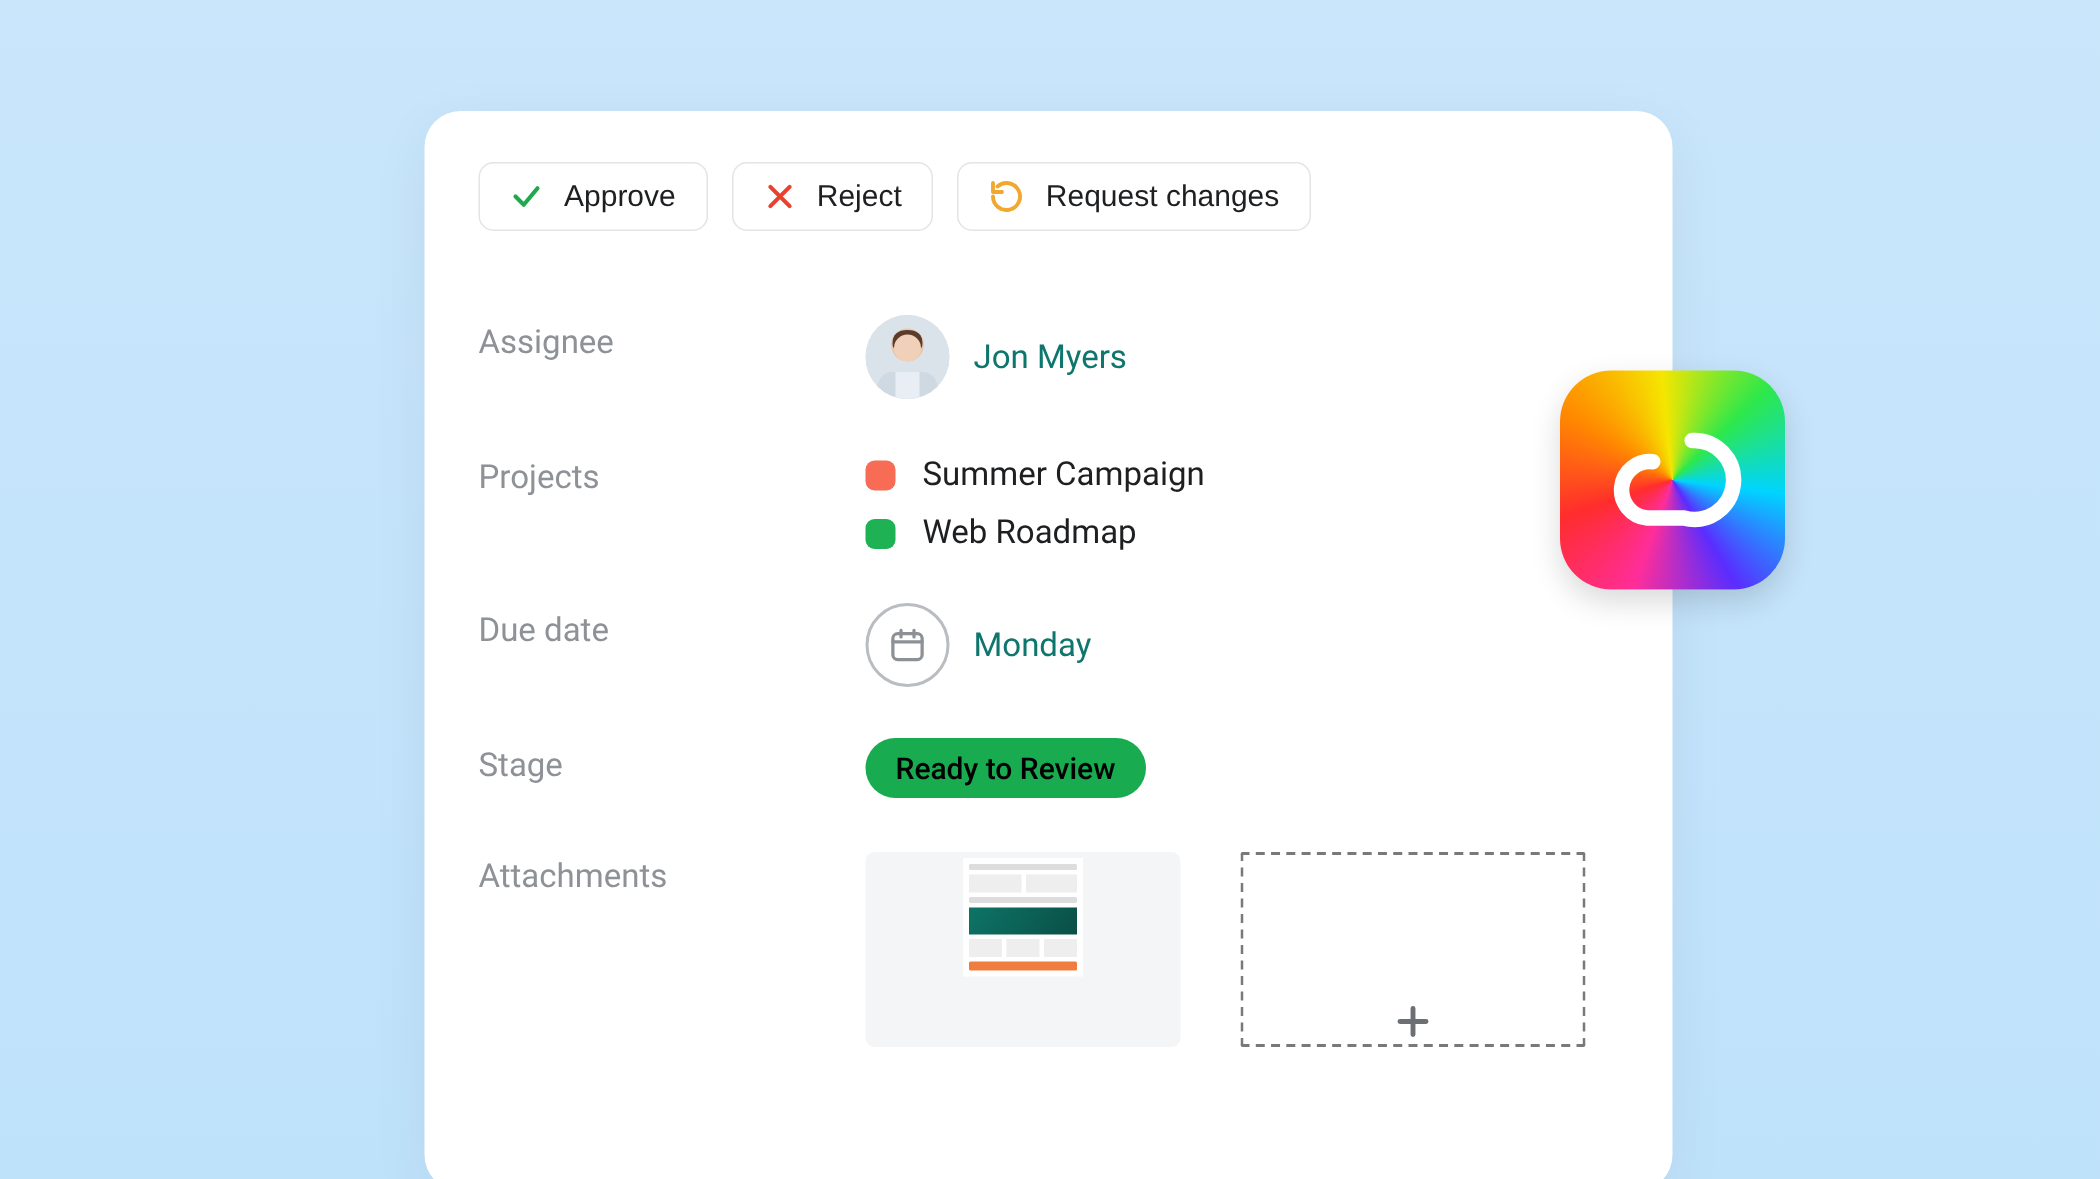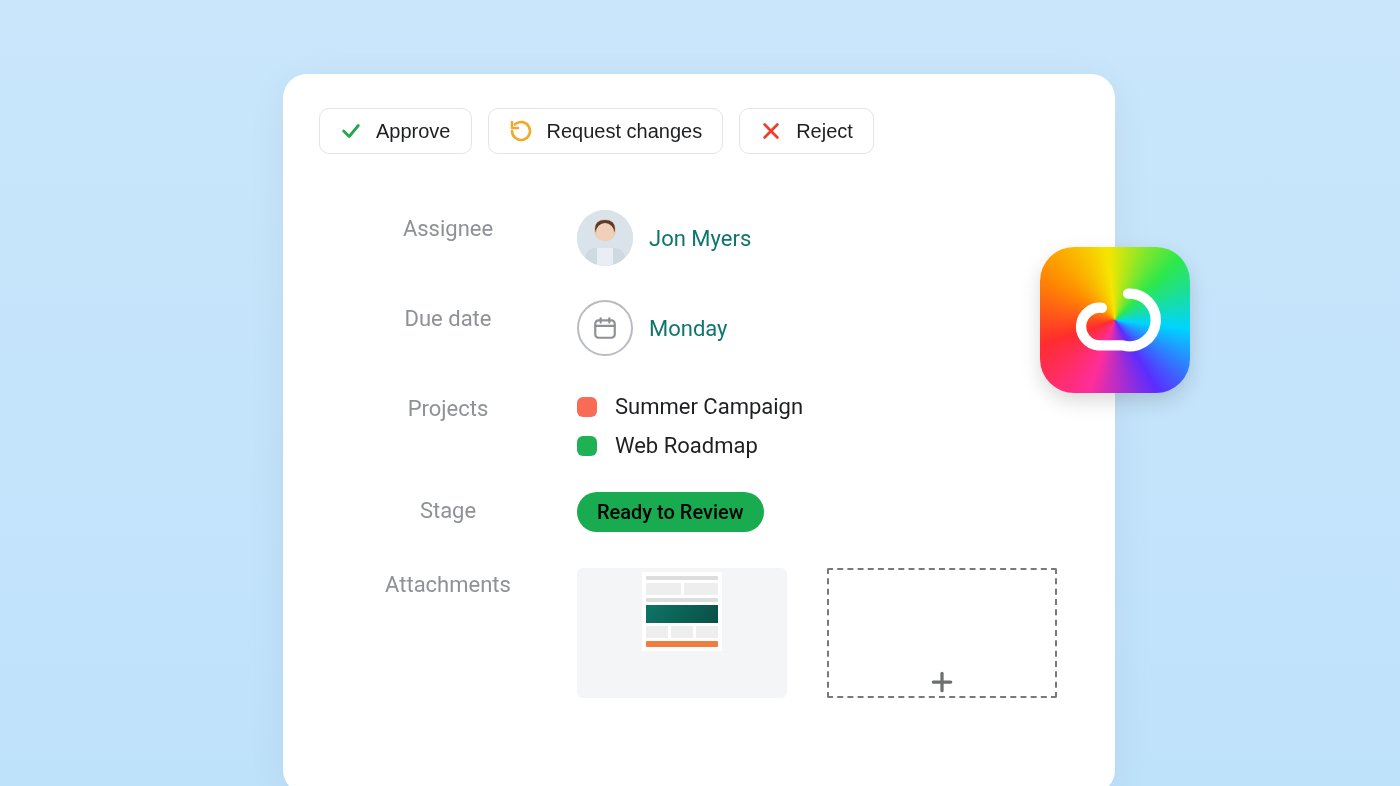--- a/index.html
+++ b/index.html
@@ -45,21 +45,20 @@
     font-size: 44px;
     font-weight: 700;
     color: #1e1f21;
     letter-spacing: -0.5px;
     margin-bottom: 40px;
   }
   .field-row {
     display: flex;
     align-items: flex-start;
     margin-bottom: 34px;
-    text-align: center;
   }
   .field-label {
     width: 258px;
     font-size: 22px;
     color: #8e9196;
     padding-top: 6px;
   }
   .field-value {
     display: flex;
     align-items: center;
@@ -149,35 +148,35 @@
     <button class="action-btn">
       <span>
         <svg width="22" height="22" viewBox="0 0 24 24" fill="none" stroke="#1fa84c" stroke-width="3" stroke-linecap="round" stroke-linejoin="round">
             <polyline points="4 12 10 18 20 6"></polyline>
           </svg>
       </span>
       <span>Approve</span>
     </button>
     <button class="action-btn">
       <span>
+        <svg width="22" height="22" viewBox="0 0 24 24" fill="none" stroke="#e8422f" stroke-width="3" stroke-linecap="round">
+            <line x1="5" y1="5" x2="19" y2="19"></line>
+            <line x1="19" y1="5" x2="5" y2="19"></line>
+          </svg>
+      </span>
+      <span>Reject</span>
+    </button>
+    <button class="action-btn">
+      <span>
         <svg width="24" height="24" viewBox="0 0 24 24" fill="none" stroke="#f0a92e" stroke-width="2.6" stroke-linecap="round" stroke-linejoin="round">
             <path d="M3 12a9 9 0 1 0 3-6.7"></path>
             <polyline points="3 3 3 9 9 9"></polyline>
           </svg>
       </span>
       <span>Request changes</span>
-    </button>
-    <button class="action-btn">
-      <span>
-        <svg width="22" height="22" viewBox="0 0 24 24" fill="none" stroke="#e8422f" stroke-width="3" stroke-linecap="round">
-            <line x1="5" y1="5" x2="19" y2="19"></line>
-            <line x1="19" y1="5" x2="5" y2="19"></line>
-          </svg>
-      </span>
-      <span>Reject</span>
     </button>
   </div>
 
 
   <div class="field-row">
     <div class="field-label">Assignee</div>
     <div class="field-value">
       <div class="avatar">
         <svg viewBox="0 0 56 56">
           <rect width="56" height="56" fill="#dbe3ea"></rect>
@@ -186,49 +185,49 @@
           <circle cx="28" cy="22" r="9" fill="#f0d0b8"></circle>
           <rect x="8" y="38" width="40" height="20" rx="10" fill="#cfd9e2"></rect>
           <rect x="20" y="38" width="16" height="20" fill="#e8eef3"></rect>
         </svg>
       </div>
       <span>Jon Myers</span>
     </div>
   </div>
 
   <div class="field-row">
+    <div class="field-label">Projects</div>
+    <div class="projects-list">
+      <div class="project-item">
+        <span class="project-dot" style="background:#f86b55"></span>
+        <span>Summer Campaign</span>
+      </div>
+      <div class="project-item">
+        <span class="project-dot" style="background:#1fb254"></span>
+        <span>Web Roadmap</span>
+      </div>
+    </div>
+  </div>
+
+  <div class="field-row">
     <div class="field-label">Due date</div>
     <div class="field-value">
       <div class="date-icon">
         <svg viewBox="0 0 24 24" fill="none" stroke="#8d9196" stroke-width="2" stroke-linecap="round" stroke-linejoin="round">
             <rect x="3" y="5" width="18" height="16" rx="3"></rect>
             <line x1="3" y1="10" x2="21" y2="10"></line>
             <line x1="8" y1="3" x2="8" y2="7"></line>
             <line x1="16" y1="3" x2="16" y2="7"></line>
           </svg>
       </div>
       <span>Monday</span>
     </div>
   </div>
 
   <div class="field-row">
-    <div class="field-label">Projects</div>
-    <div class="projects-list">
-      <div class="project-item">
-        <span class="project-dot" style="background:#f86b55"></span>
-        <span>Summer Campaign</span>
-      </div>
-      <div class="project-item">
-        <span class="project-dot" style="background:#1fb254"></span>
-        <span>Web Roadmap</span>
-      </div>
-    </div>
-  </div>
-
-  <div class="field-row">
     <div class="field-label">Stage</div>
     <div>
       <span class="stage-pill">Ready to Review</span>
     </div>
   </div>
 
   <div class="field-row" style="margin-bottom:0;">
     <div class="field-label">Attachments</div>
     <div class="attachments-row">
       <div class="attachment-thumb">

